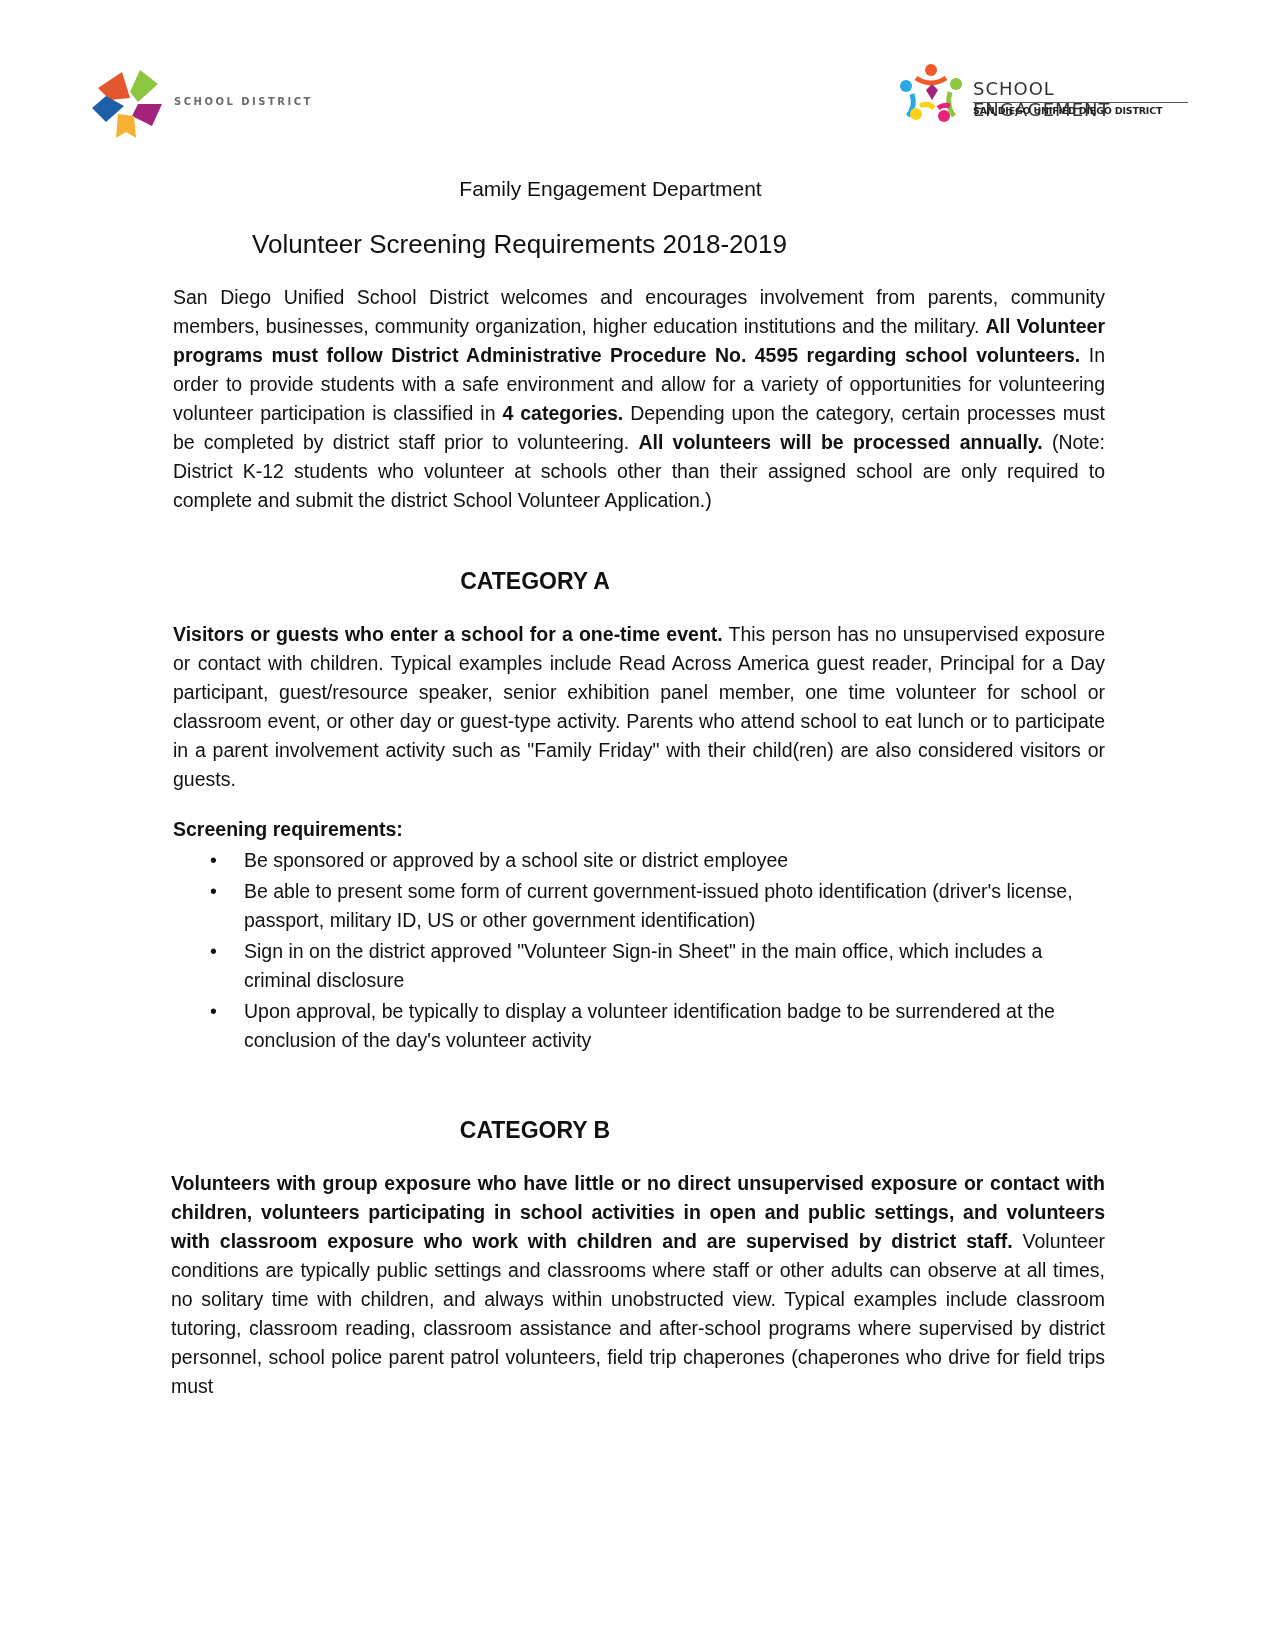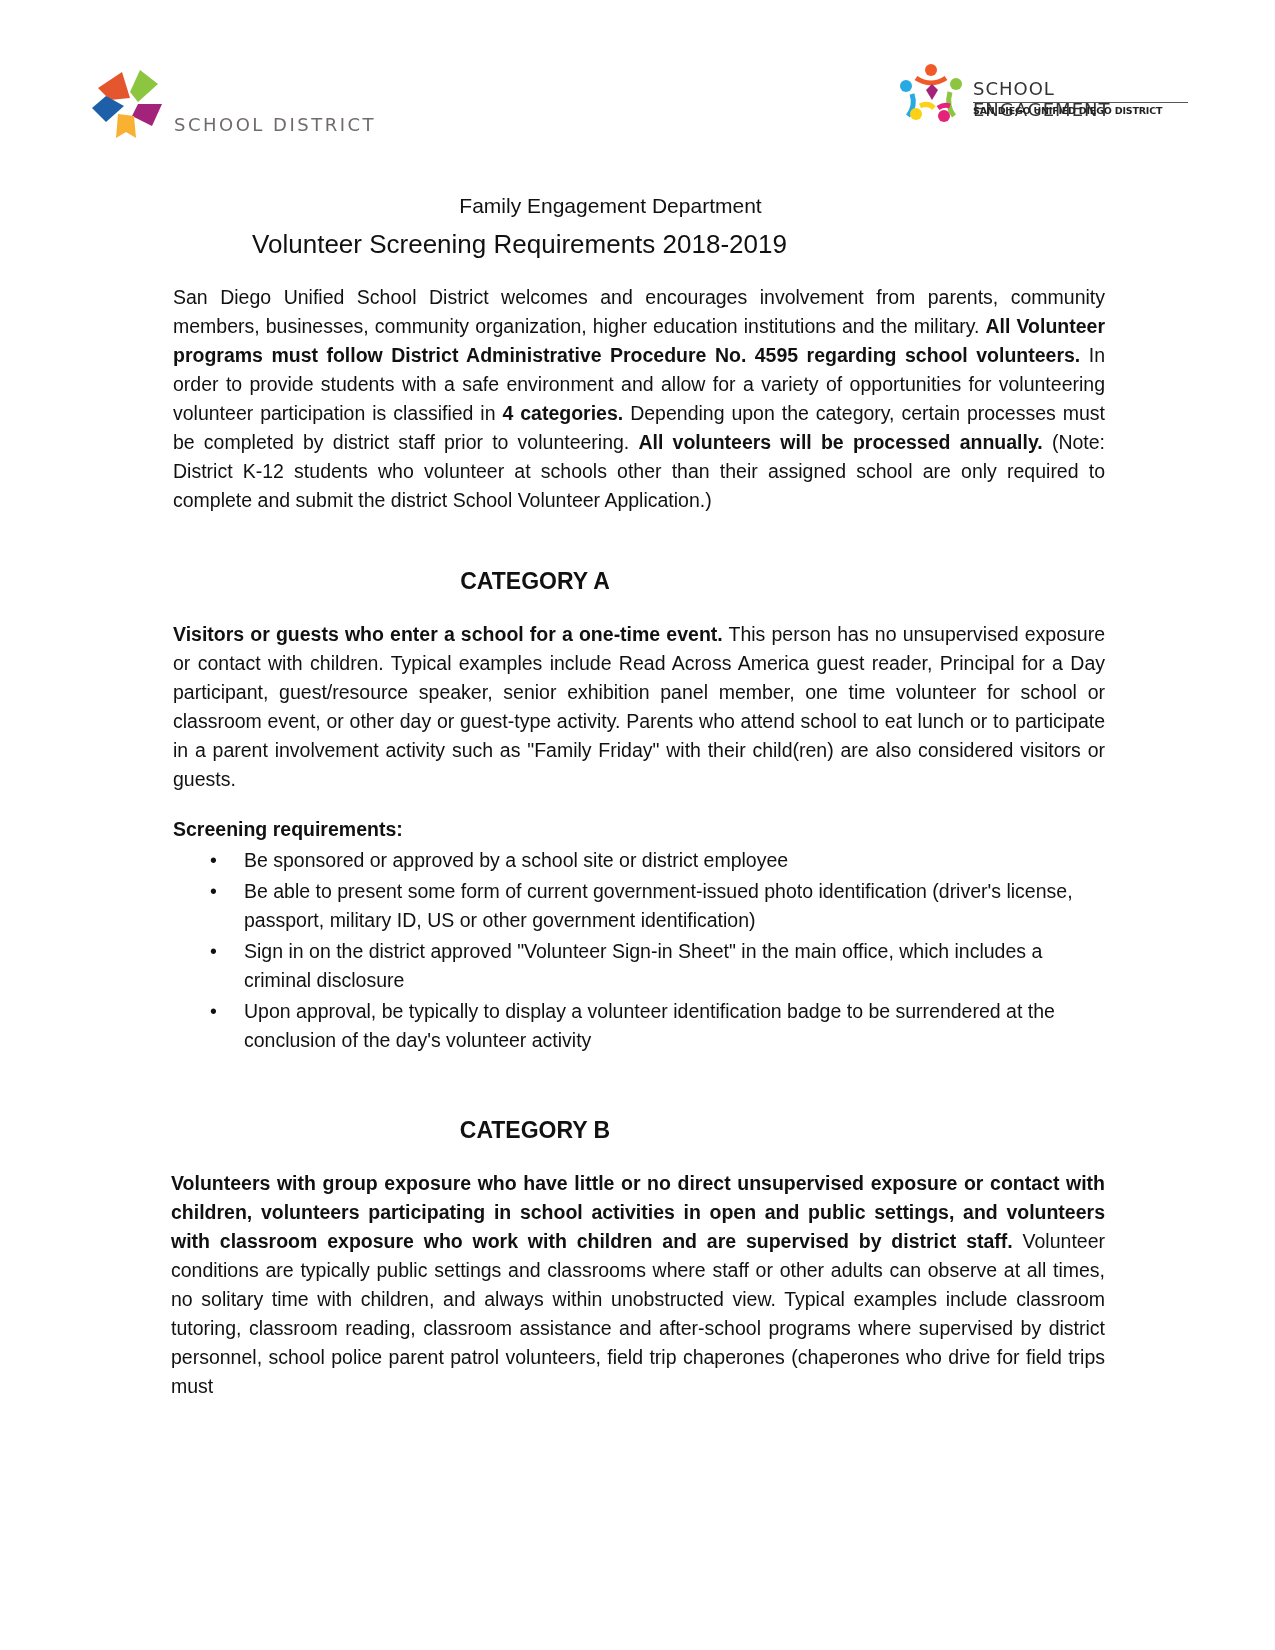--- a/index.html
+++ b/index.html
@@ -1,25 +1,25 @@
 <!DOCTYPE html>
 <html><head>
 <meta charset="utf-8">
 <style>
   html, body { margin: 0; padding: 0; background: #ffffff; }
   body { width: 1275px; height: 1650px; position: relative; overflow: hidden;
          font-family: "Liberation Sans", sans-serif; color: #111; }
   .logo-left { position: absolute; left: 92px; top: 70px; width: 290px; height: 70px; }
   .logo-left .name { position: absolute; left: 80px; top: 8px; font-weight: bold; font-size: 26px; color: #706b6b; letter-spacing: -0.5px; font-family: "DejaVu Sans", sans-serif; }
-  .logo-left .sub { position: absolute; left: 82px; top: 44px; font-weight: normal; font-size: 18px; color: #706b6b; letter-spacing: 2.5px; font-family: "DejaVu Sans", sans-serif; }
+  .logo-left .sub { position: absolute; left: 82px; top: 26px; font-weight: bold; font-size: 10px; color: #706b6b; letter-spacing: 2.5px; font-family: "DejaVu Sans", sans-serif; }
   .logo-right { position: absolute; left: 898px; top: 62px; width: 290px; height: 70px; }
   .logo-right .name { position: absolute; left: 75px; top: 16px; font-size: 18px; color: #333; letter-spacing: 1px; font-family: "DejaVu Sans", sans-serif; }
   .logo-right .rule { position: absolute; left: 75px; top: 40px; width: 215px; height: 1px; background: #555; }
   .logo-right .sub { position: absolute; left: 75px; top: 43px; font-size: 9.5px; font-weight: bold; color: #222; font-family: "DejaVu Sans", sans-serif; letter-spacing: -0.2px; }
-  .dept { position: absolute; left: 0; width: 1221px; top: 194px; text-align: center; font-size: 21px; }
+  .dept { position: absolute; left: 0; width: 1221px; top: 177px; text-align: center; font-size: 21px; }
   .title { position: absolute; left: 0; width: 1039px; top: 229px; text-align: center; font-size: 26px; }
   .para { position: absolute; left: 173px; width: 932px; font-size: 19.5px; line-height: 29px; text-align: justify; }
   .p-intro { top: 283px; }
   .heading { position: absolute; left: 0; width: 1070px; text-align: center; font-size: 23px; font-weight: bold; }
   .h-a { top: 568px; }
   .p-a { top: 620px; }
   .screen-label { position: absolute; left: 173px; top: 818px; font-size: 19.5px; font-weight: bold; }
   .bullets { position: absolute; left: 173px; top: 846px; width: 932px; margin: 0; padding: 0; list-style: none; font-size: 19.5px; line-height: 29.5px; }
   .bullets li { position: relative; padding-left: 71px; margin-bottom: 1px; }
   .bullets li .dot { position: absolute; left: 37px; top: 0; }

